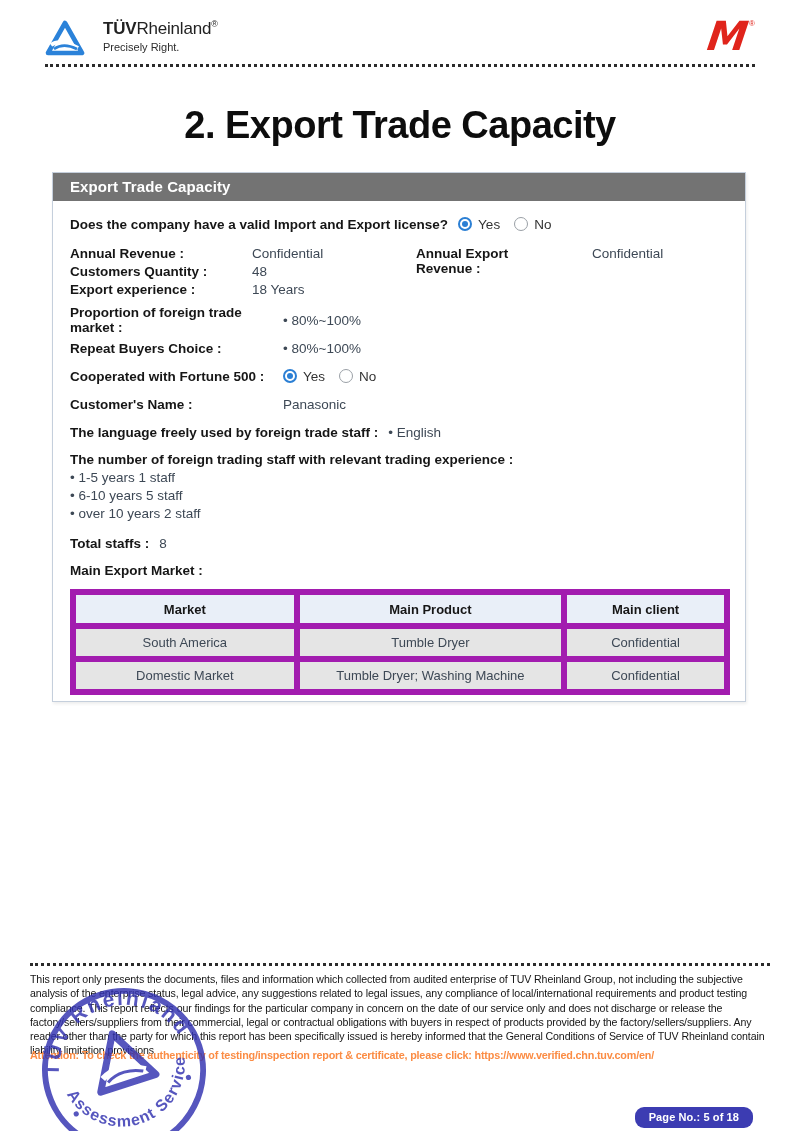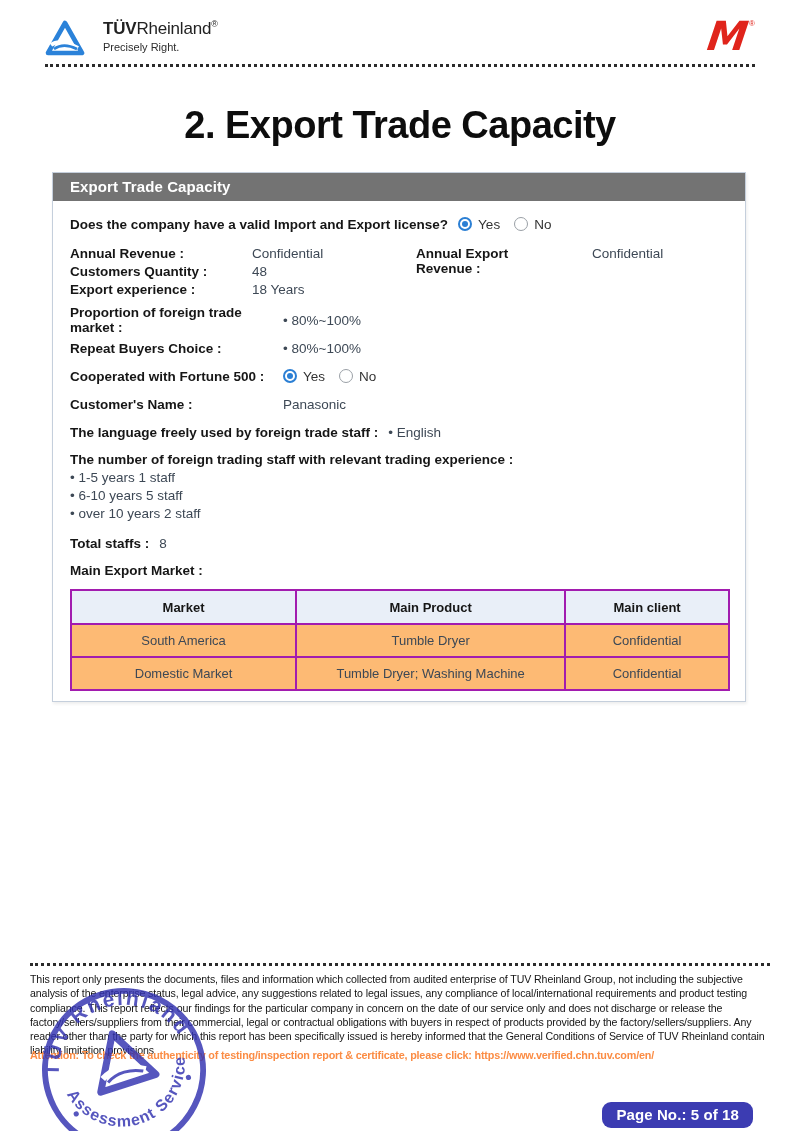--- a/index.html
+++ b/index.html
@@ -62,36 +62,36 @@
   .lang-line .val { margin-left:10px; }
 
   .staff-hd { margin-top:10px; height:18px; line-height:18px; }
   .staff-item { height:18px; line-height:18px; color:#3d4855; }
 
   .total-line { margin-top:11px; height:18px; display:flex; align-items:center; }
   .total-line .val { margin-left:10px; }
   .mkt-line { margin-top:10px; height:18px; line-height:18px; }
 
   table.mkt { margin-top:9px; width:660px; border-collapse:collapse; table-layout:fixed; }
-  table.mkt th, table.mkt td { border:2px solid #a21caf; text-align:center; font-size:13px; }
+  table.mkt th, table.mkt td { border:6px solid #a21caf; text-align:center; font-size:13px; }
   table.mkt th { background:#e9eff8; height:34px; font-weight:700; color:#161616; }
-  table.mkt td { height:33px; color:#3d4855; background:#fdba74; }
+  table.mkt td { height:33px; color:#3d4855; background:#e5e5e5; }
   .col-market { width:34.2%; } .col-product { width:40.9%; } .col-client { width:24.9%; }
 
   
   .dotted-bot { position:absolute; top:963px; left:30px; right:30px; border-top:3px dotted #2b2b2b; }
   .disclaimer { position:absolute; top:972px; left:30px; width:742px;
                 font-size:10.6px; line-height:14.3px; color:#141414; letter-spacing:-0.1px; }
   .attention { position:absolute; top:1049px; left:30px; white-space:nowrap;
                font-size:10.8px; font-weight:700; color:#fb8c44; letter-spacing:-0.2px; }
   .attention a { color:#fb8c44; text-decoration:none; }
   .stamp { position:absolute; left:38px; top:984px; width:172px; height:172px;
            transform:rotate(-18deg); opacity:0.82; z-index:5; pointer-events:none; }
   .badge { position:absolute; right:47px; bottom:3px; background:#3c3cb2; color:#fff;
-           font-size:15px; font-weight:700; padding:4px 14px 5px; border-radius:9px;
+           font-size:11px; font-weight:700; padding:4px 14px 5px; border-radius:9px;
            letter-spacing:0.1px; z-index:6; }
 </style>
 </head>
 <body>
 
 <div class="page">
 
   <div class="hdr">
     <div class="tuv">
       <span>

